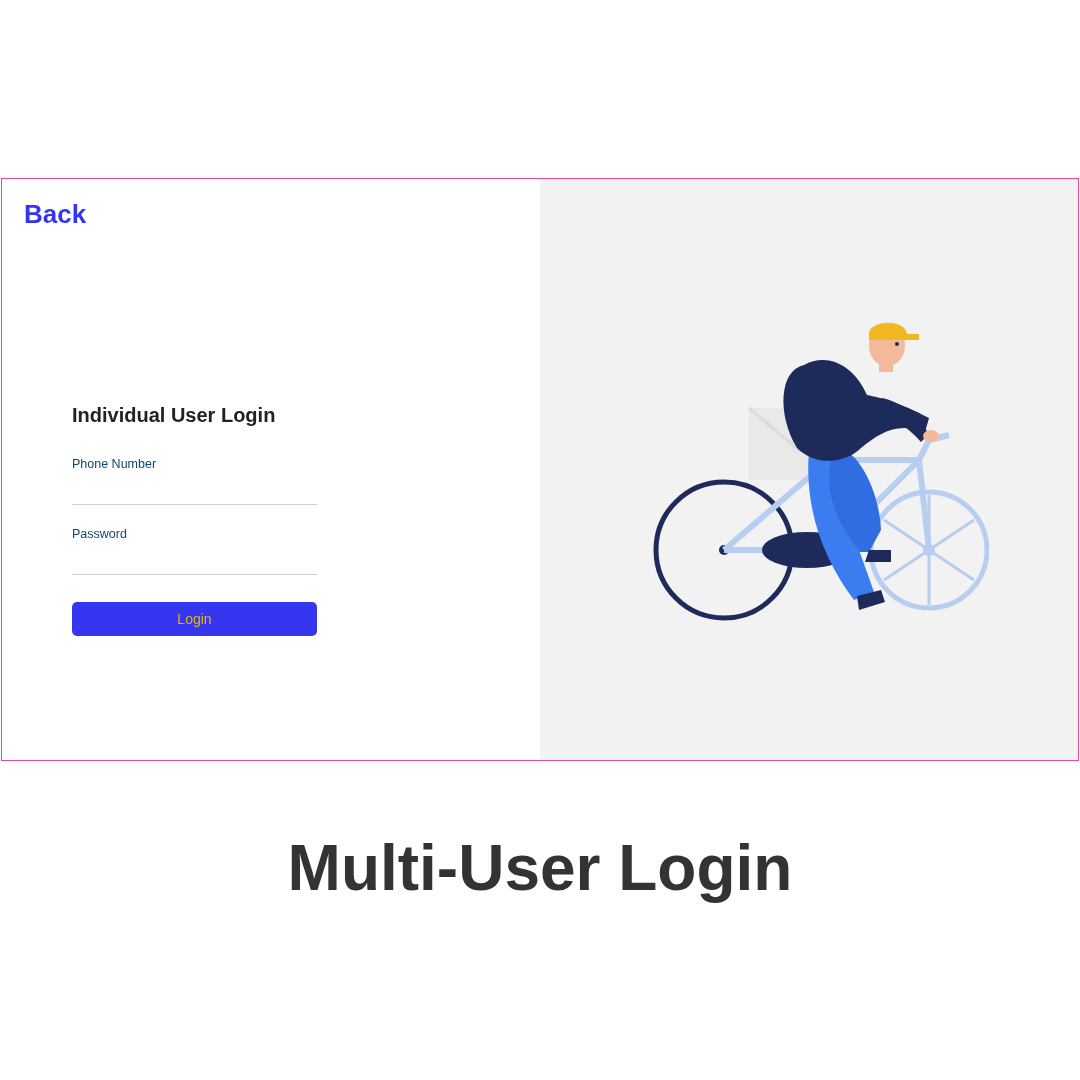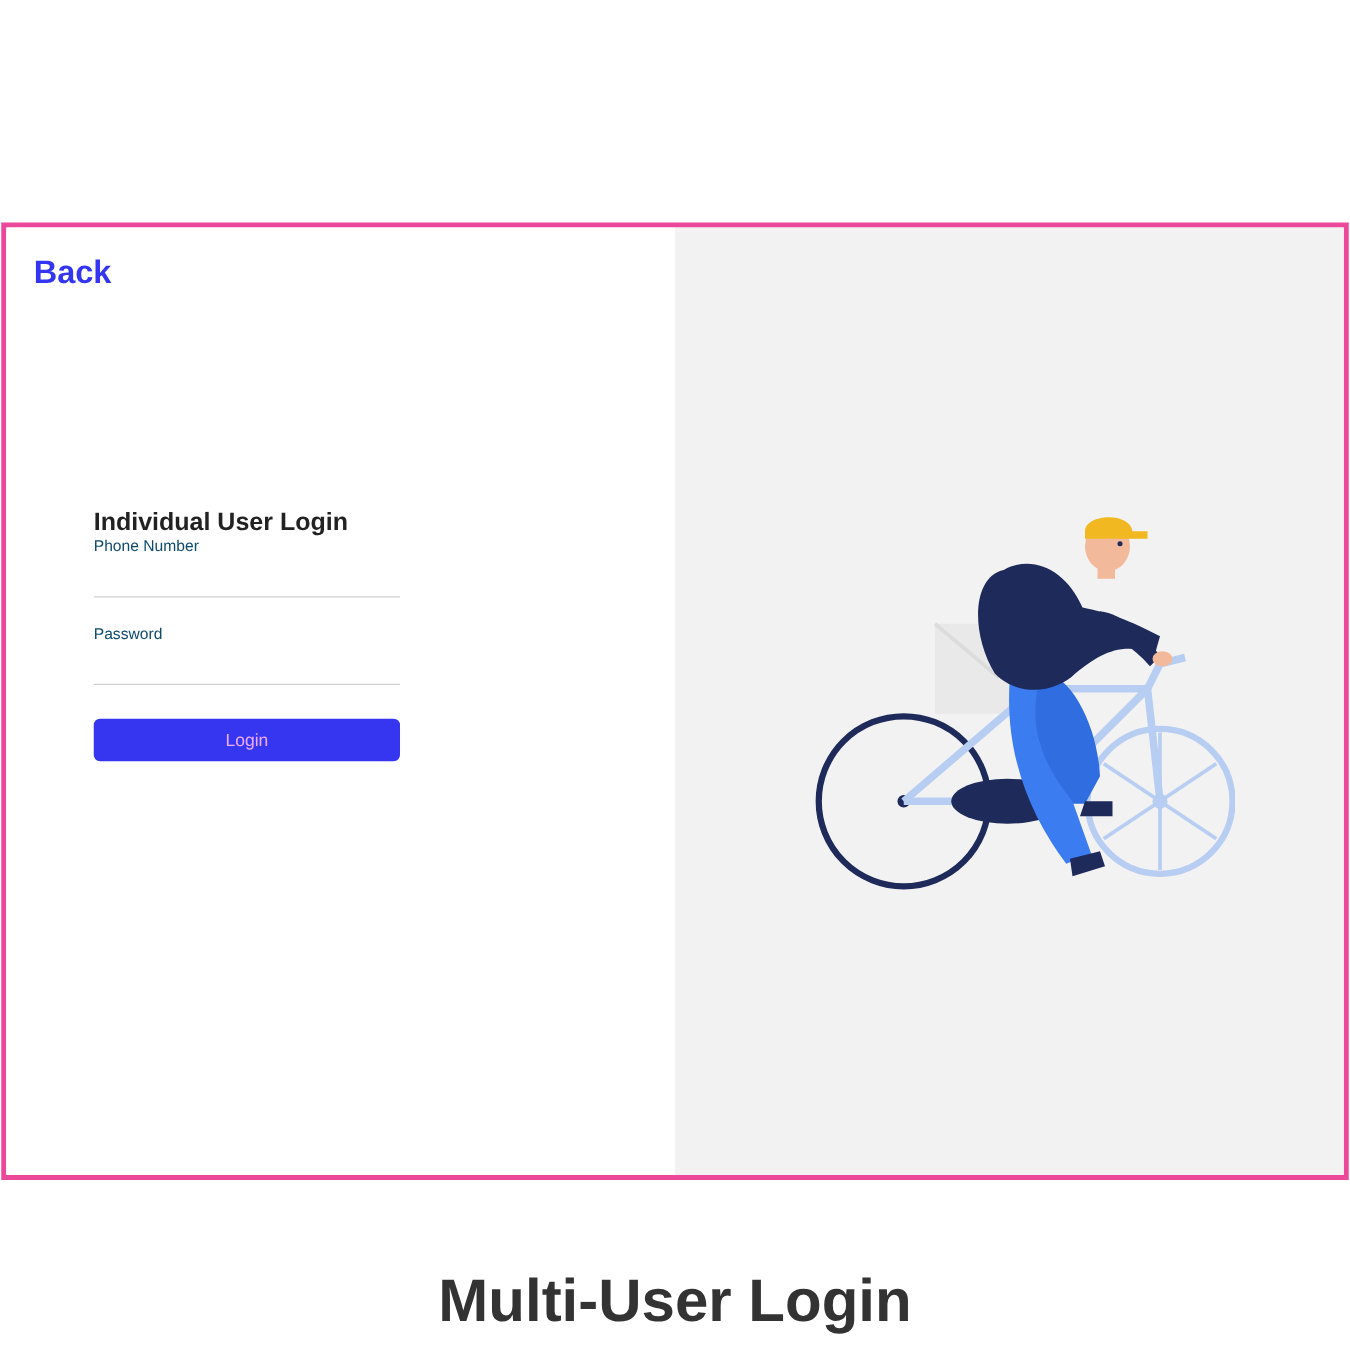--- a/index.html
+++ b/index.html
@@ -8,22 +8,22 @@
     height: 1080px;
     font-family: Arial, Helvetica, sans-serif;
     background: #ffffff;
     display: flex;
     flex-direction: column;
     align-items: center;
   }
   .page-wrap {
     margin-top: 178px;
     width: 1078px;
-    height: 766px;
-    border: 4px solid #ec4899;
+    height: 583px;
+    border: 1px solid #ec4899;
     display: flex;
   }
   .left-pane {
     width: 50%;
     background: #ffffff;
     position: relative;
   }
   .right-pane {
     width: 50%;
     background: #f2f2f2;
@@ -43,20 +43,21 @@
   .form-area {
     position: absolute;
     top: 225px;
     left: 70px;
     width: 245px;
   }
   .form-title {
     font-size: 20px;
     font-weight: 700;
     color: #222;
+    margin-bottom: 30px;
   }
   .field-label {
     font-size: 12.5px;
     color: #0c4a6e;
     margin-bottom: 14px;
     display: block;
   }
   .field-input {
     width: 100%;
     border: none;
@@ -64,30 +65,30 @@
     font-size: 13px;
     padding: 2px 0;
     margin-bottom: 22px;
     outline: none;
     background: transparent;
   }
   .login-btn {
     width: 100%;
     height: 34px;
     background: #3636f1;
-    color: #f0abfc;
+    color: #eab308;
     border: none;
     border-radius: 5px;
     font-size: 14px;
     cursor: pointer;
     margin-top: 5px;
   }
   .caption {
     margin-top: 70px;
-    font-size: 48px;
+    font-size: 64px;
     font-weight: 700;
     color: #333;
     text-align: left;
   }
   .illus { width: 360px; height: 340px; }
 </style>
 </head>
 <body>
 
 <div class="page-wrap">

